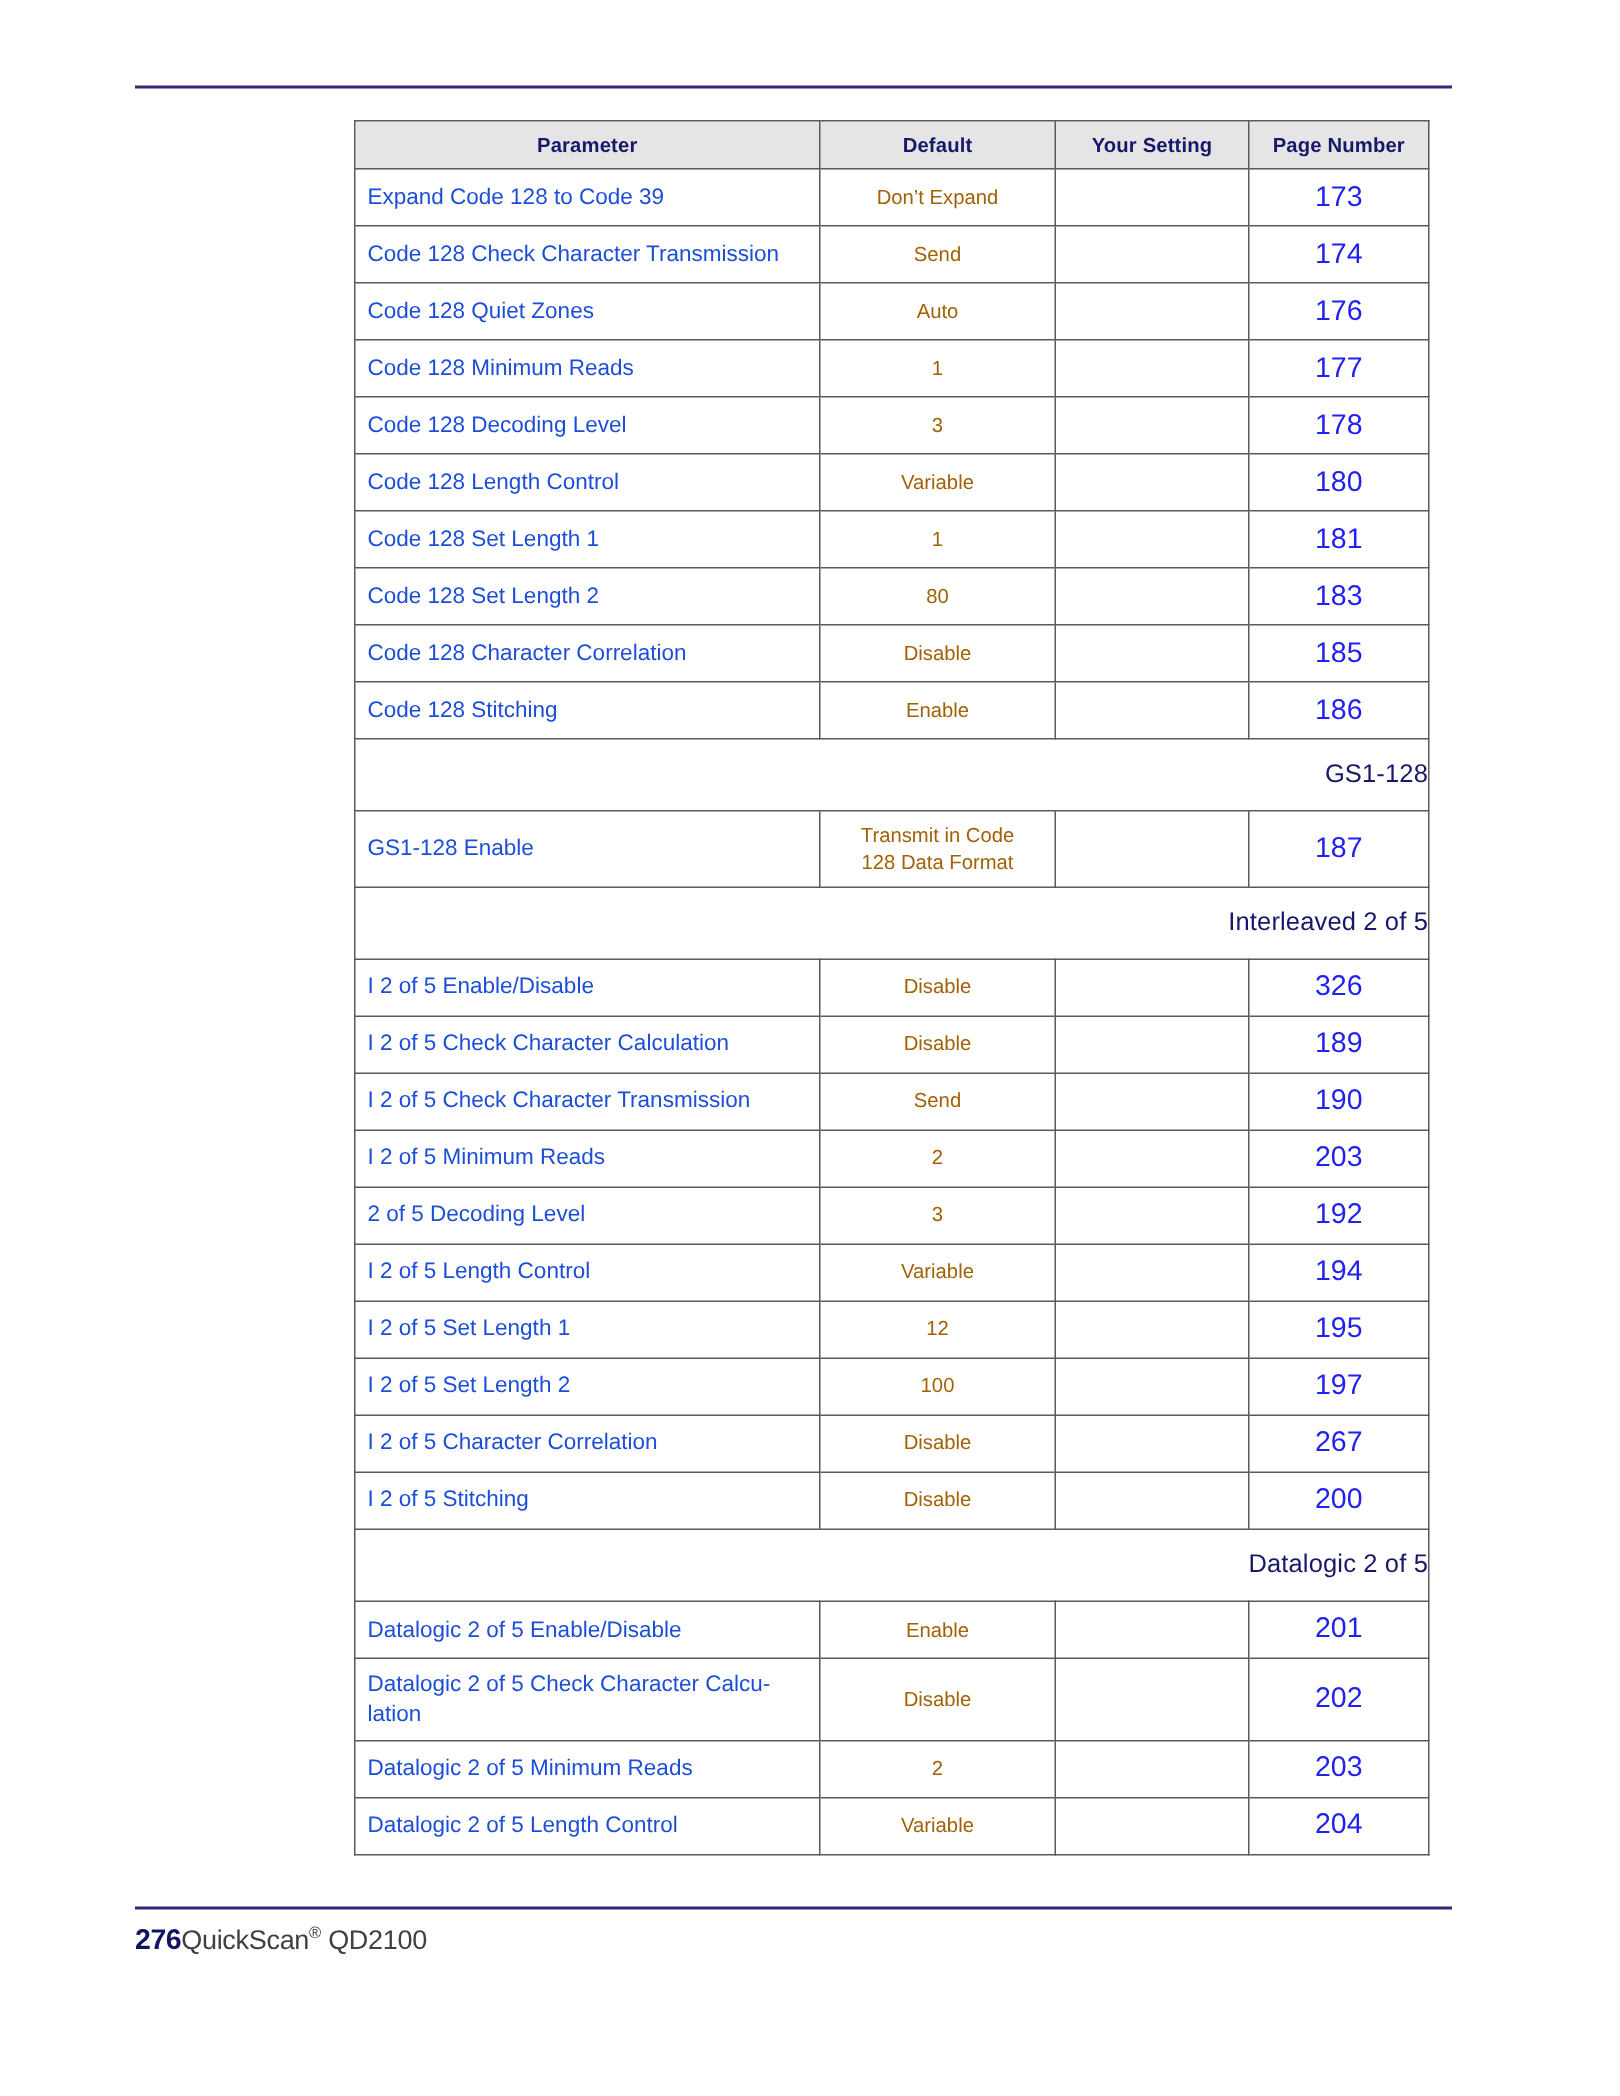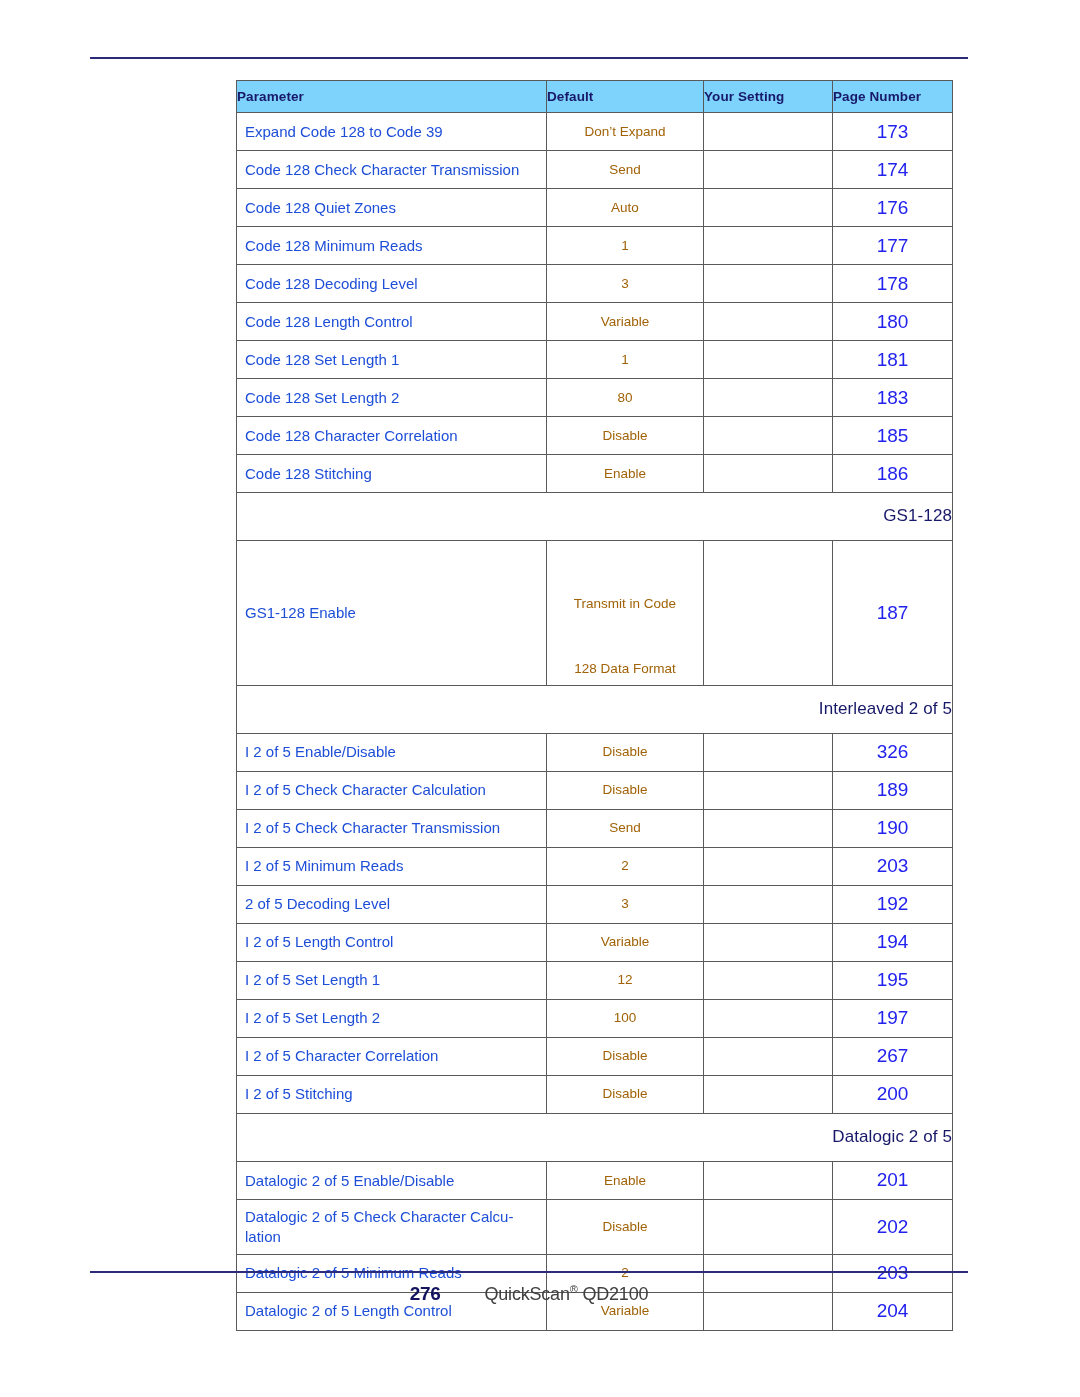--- a/index.html
+++ b/index.html
@@ -28,23 +28,22 @@
   .page-rule.top { top: 57px; }
   .page-rule.bottom { top: 1271px; }
 
   
   .footer {
     position: absolute;
     left: 90px;
     top: 1283px;
     width: 878px;
     display: flex;
-    justify-content: center;
+    justify-content: flex-start;
     align-items: baseline;
-    gap: 44px;
   }
   .footer-page-number {
     font-size: 19px;
     font-weight: bold;
     color: #131360;
     letter-spacing: -0.3px;
   }
   .footer-product {
     font-size: 18px;
     font-weight: normal;
@@ -75,25 +74,25 @@
   }
 
   
   col.c-param   { width: 310px; }
   col.c-default { width: 157px; }
   col.c-setting { width: 129px; }
   col.c-page    { width: 120px; }
 
   
   thead th {
-    background: #7dd3fc;
+    background: #e5e5e5;
     color: #18186a;
     font-size: 13.5px;
     font-weight: bold;
-    text-align: left;
+    text-align: center;
     height: 31px;
     line-height: 31px;
     letter-spacing: 0.1px;
   }
 
   
   td.cell-param {
     color: #1d4ed8;
     font-size: 15px;
     text-align: left;
@@ -128,21 +127,20 @@
     font-size: 17px;
     text-align: right;
     padding: 12px 0 13px 22px;
     line-height: 1.3;
     letter-spacing: 0.1px;
   }
 
   
   td.cell-default .line {
     display: block;
-    margin-top: 47px;
   }
 </style>
 </head>
 <body>
 
 <div class="page-rule top"></div>
 
 <table class="param-table">
   <colgroup>
     <col class="c-param">

